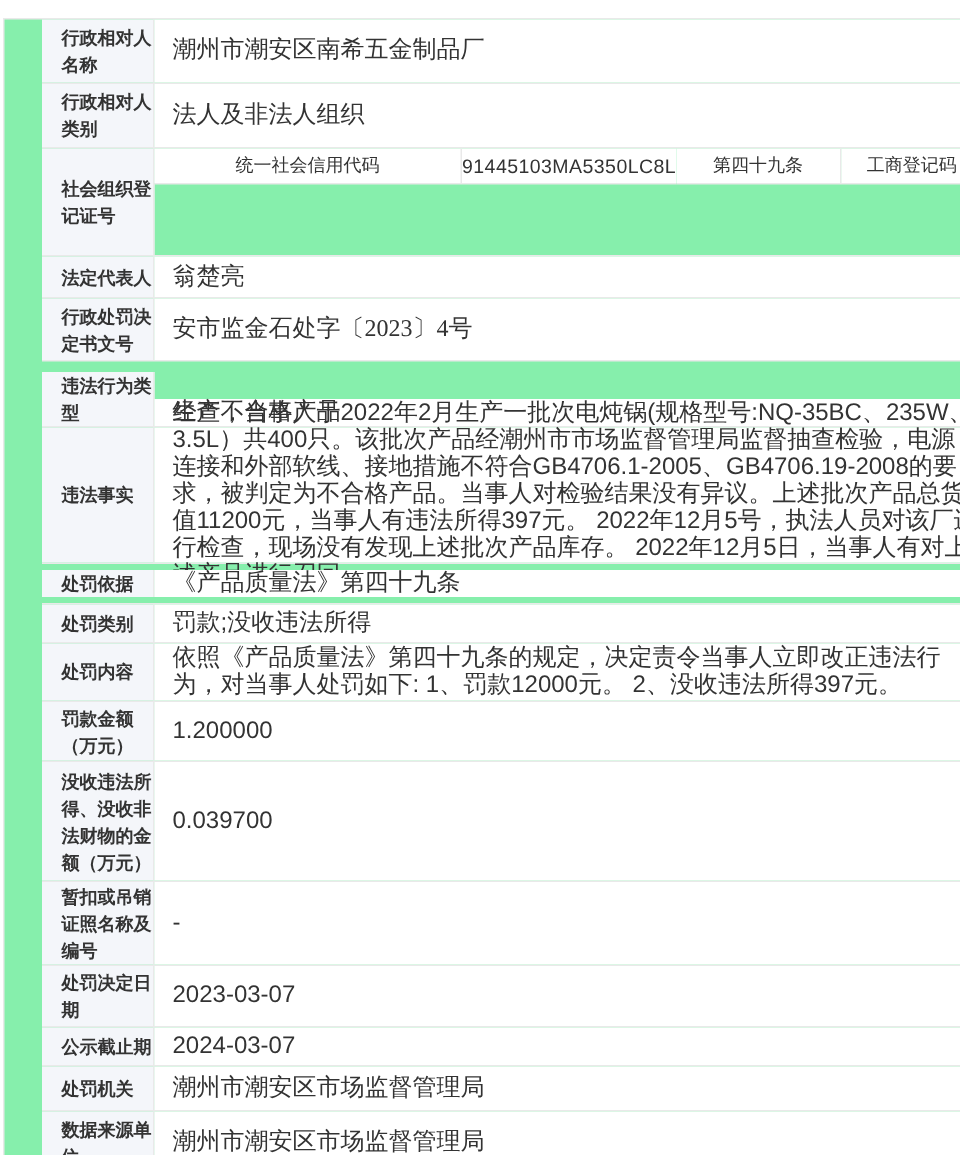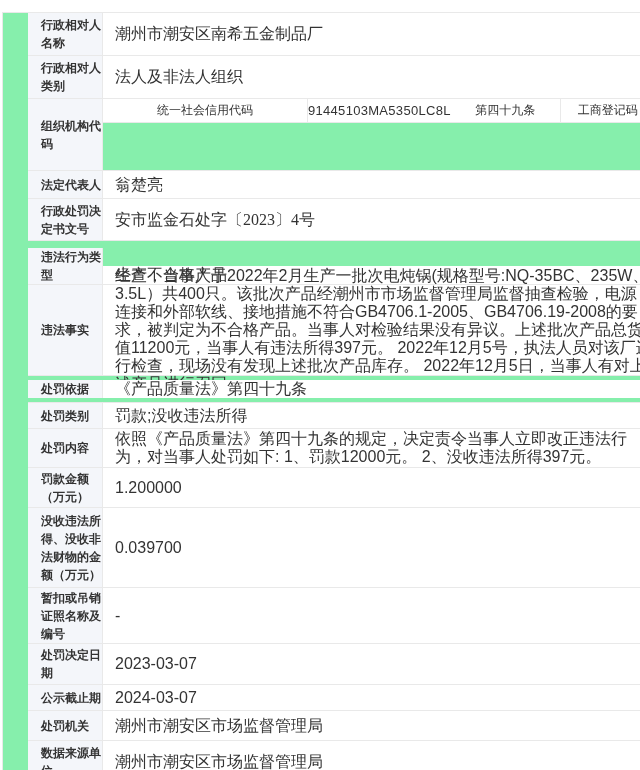--- a/index.html
+++ b/index.html
@@ -63,21 +63,21 @@
 
   <div class="row h43">
     <div class="label-cell">
         <span>行政相对人类别</span>
       </div>
     <div class="value-cell">法人及非法人组织</div>
   </div>
 
   <div class="row h72">
     <div class="label-cell">
-        <span>组织机构代码</span>
+        <span>社会组织登记证号</span>
       </div>
     <div class="code-grid">
       <div class="code-sub-row">
         <div class="code-cell c-span2">统一社会信用代码</div>
         <div class="code-cell c-span3 end credit-code-value">91445103MA5350LC8L</div>
       </div>
       <div class="code-sub-row">
         <div class="code-cell c-w1">第四十九条</div>
         <div class="code-cell c-w2">工商登记码</div>
         <div class="code-cell c-w3">第四十九条</div>

